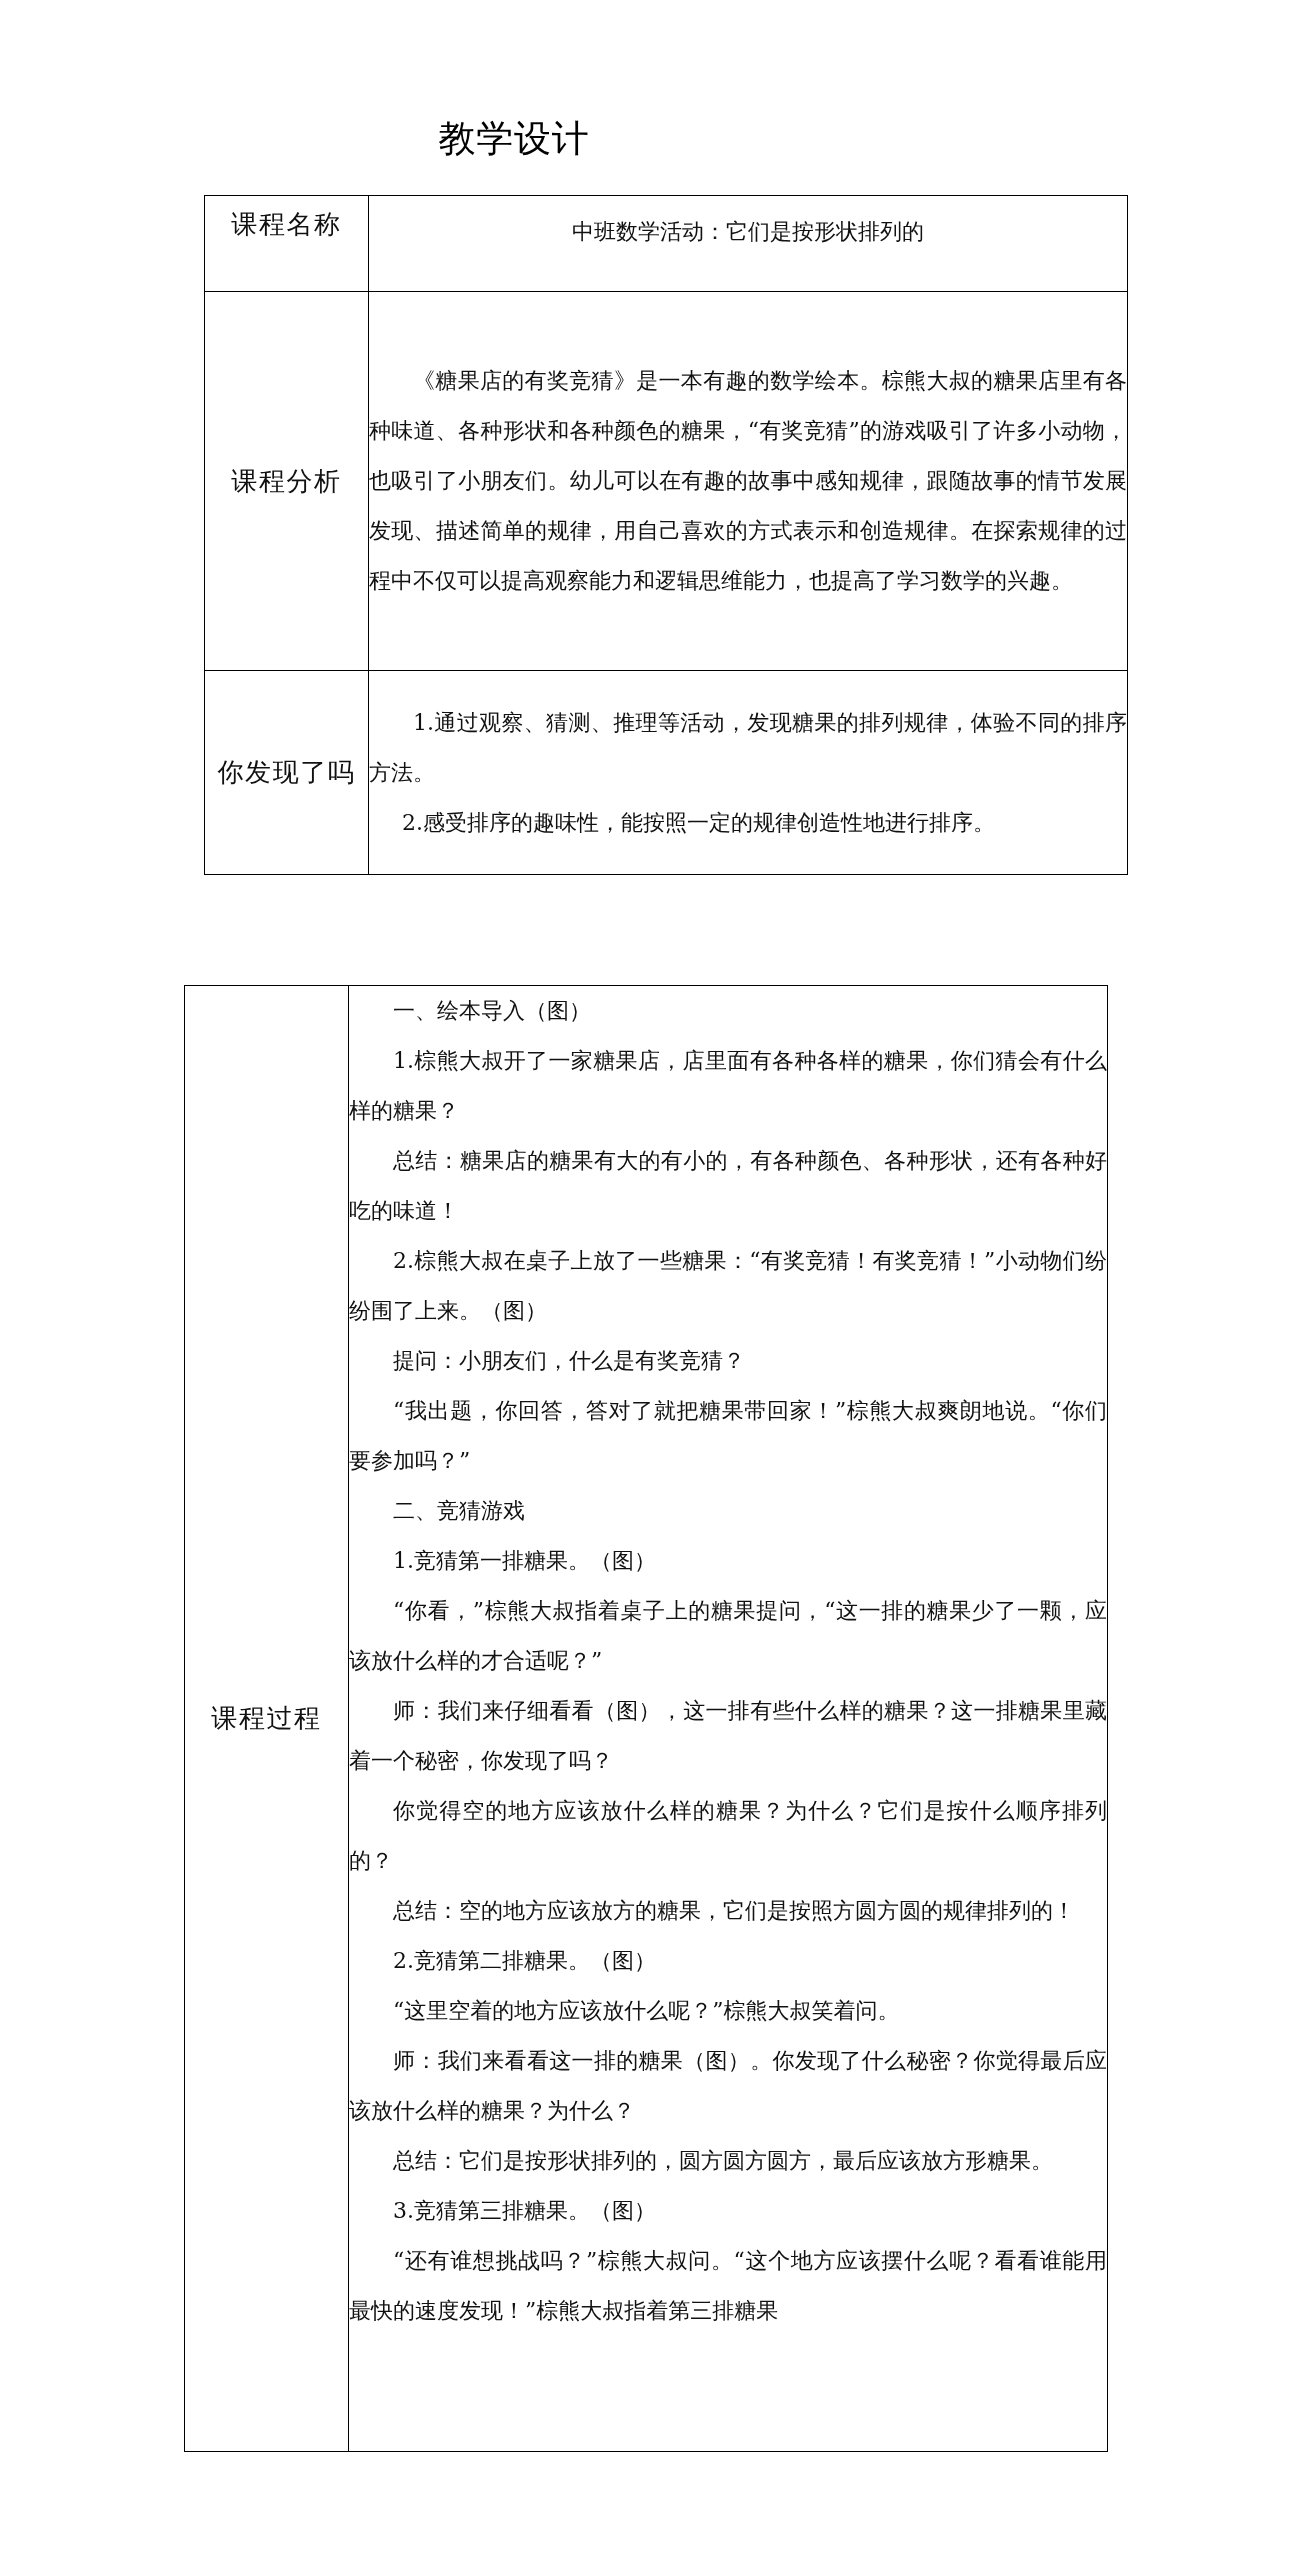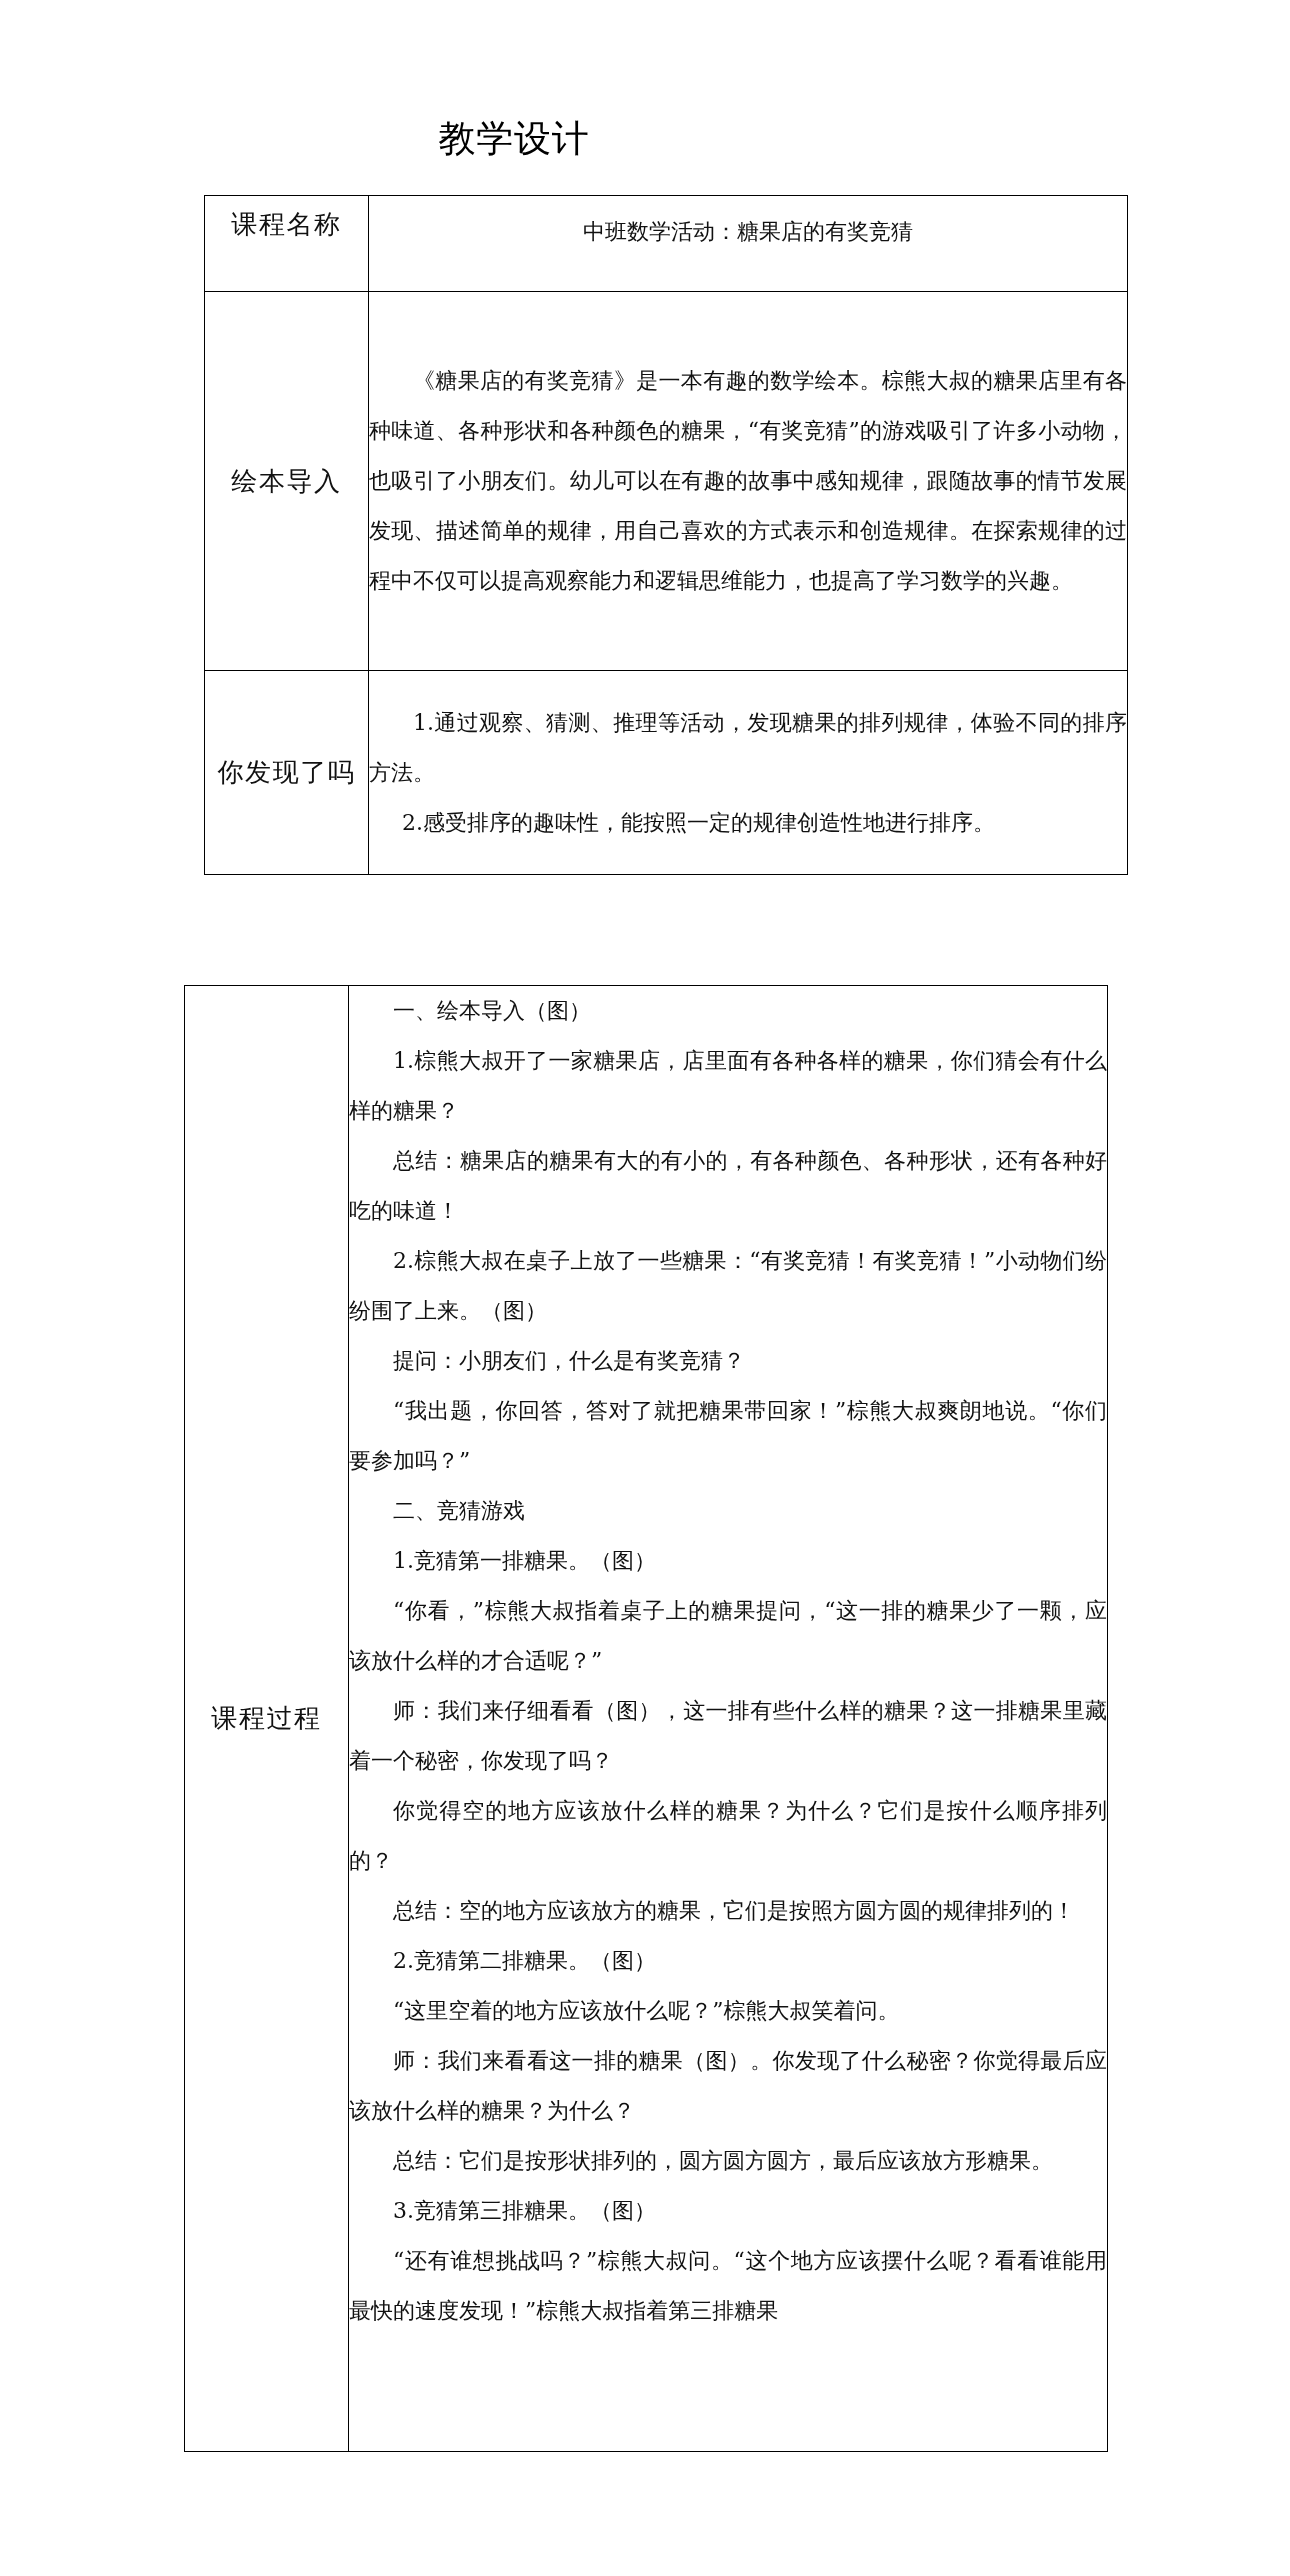--- a/index.html
+++ b/index.html
@@ -33,25 +33,25 @@
 </head>
 <body>
 
 <div class="title">教学设计</div>
 
 <table class="doc" id="t1">
   <tbody>
       <tr class="r1">
     <td class="label">课程名称</td>
     <td class="content center">
-      <p class="para center" style="text-align:center">中班数学活动：糖果店的有奖竞猜</p>
+      <p class="para center" style="text-align:center">中班数学活动：它们是按形状排列的</p>
     </td>
   </tr>
   <tr class="r2">
-    <td class="label">绘本导入</td>
+    <td class="label">课程分析</td>
     <td class="content">
       <p class="para ind">《糖果店的有奖竞猜》是一本有趣的数学绘本。棕熊大叔的糖果店里有各种味道、各种形状和各种颜色的糖果，“有奖竞猜”的游戏吸引了许多小动物，也吸引了小朋友们。幼儿可以在有趣的故事中感知规律，跟随故事的情节发展发现、描述简单的规律，用自己喜欢的方式表示和创造规律。在探索规律的过程中不仅可以提高观察能力和逻辑思维能力，也提高了学习数学的兴趣。</p>
     </td>
   </tr>
   <tr class="r3">
     <td class="label">你发现了吗</td>
     <td class="content">
       <p class="para ind">1.通过观察、猜测、推理等活动，发现糖果的排列规律，体验不同的排序方法。</p>
       <p class="para ind1">2.感受排序的趣味性，能按照一定的规律创造性地进行排序。</p>
     </td>

